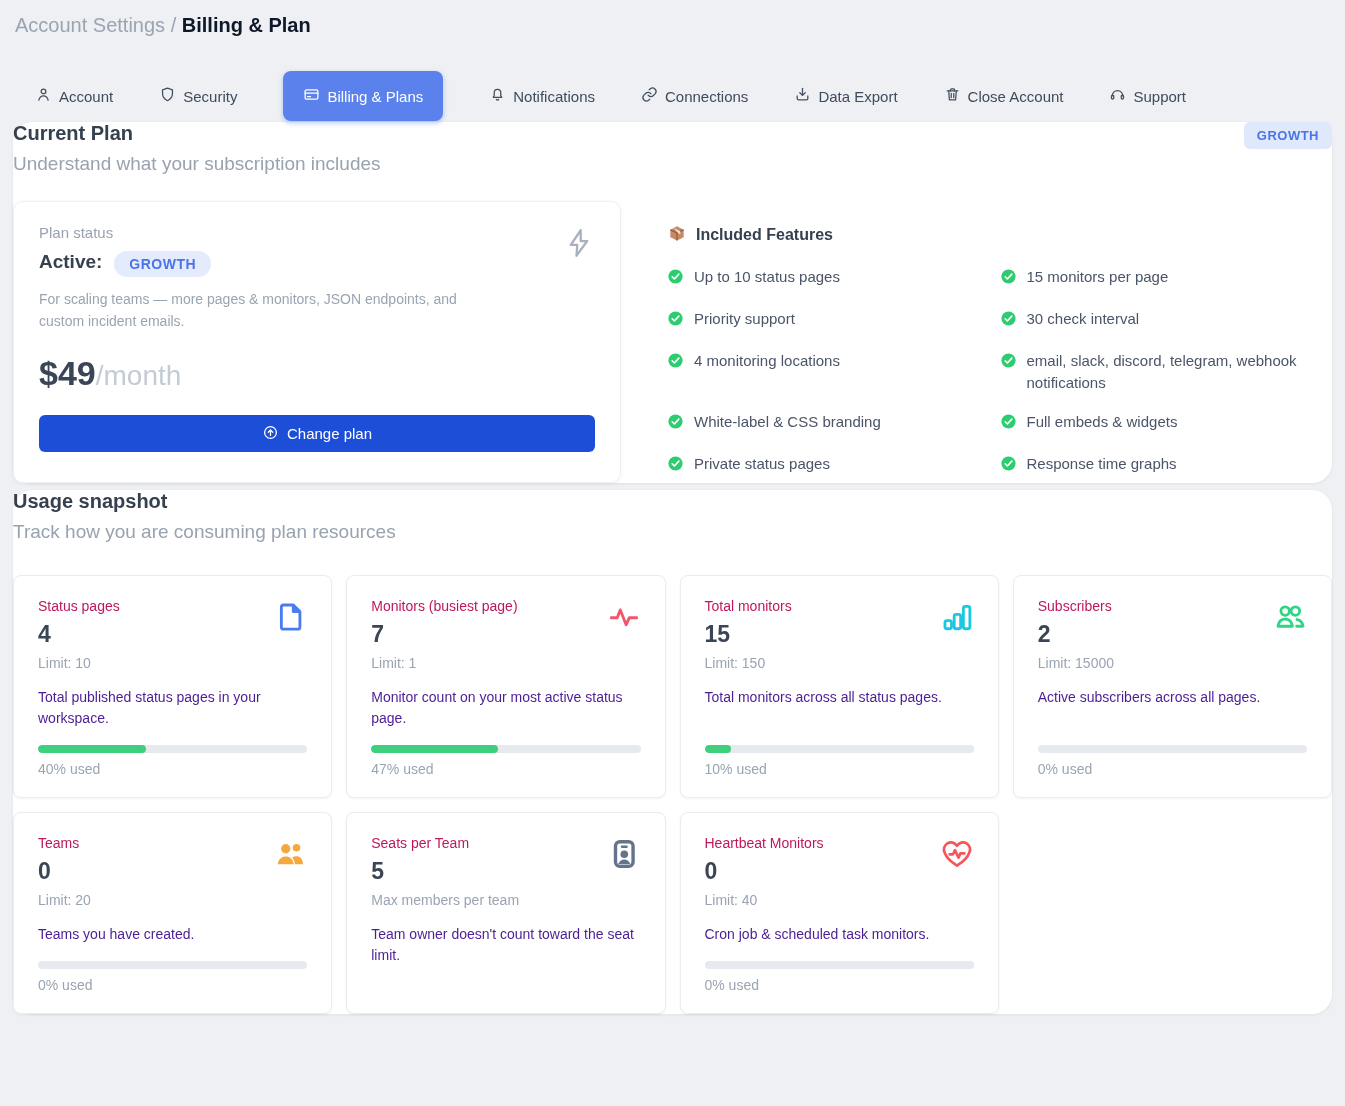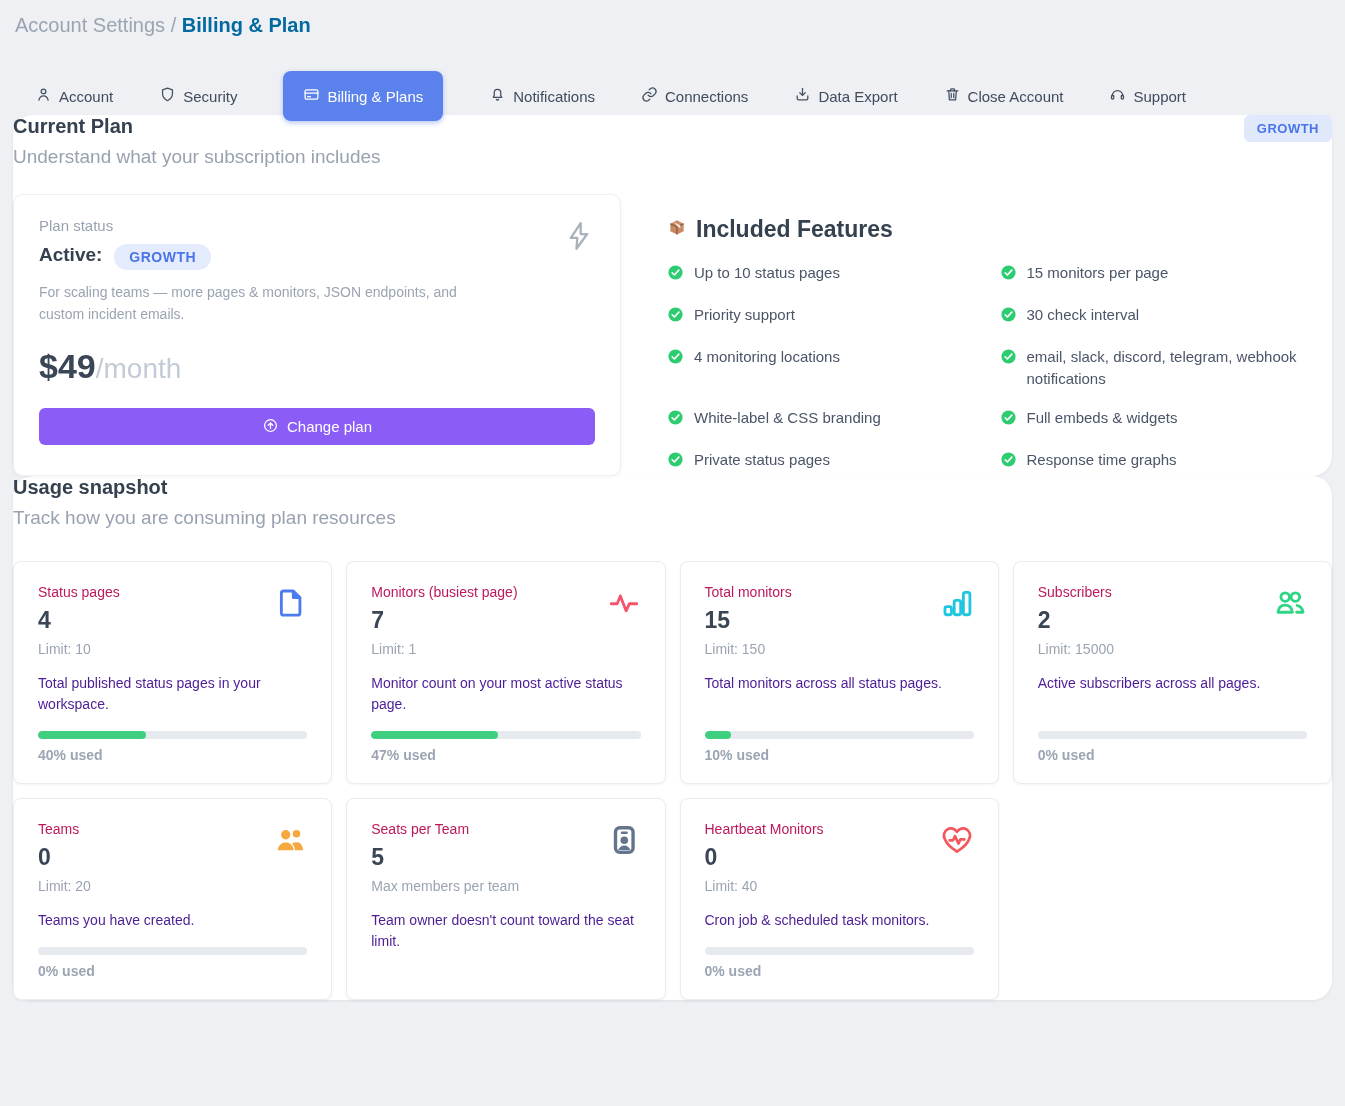--- a/index.html
+++ b/index.html
@@ -8,33 +8,33 @@
     background:#eef0f3;
     font-family:"Liberation Sans", sans-serif;
     color:#3d4a5c;
     overflow:hidden;
   }
   .page { padding:12px 13px; }
 
   
   .breadcrumb { font-size:20px; padding:2px 2px 0 2px; }
   .breadcrumb .crumb-light { color:#9aa4b2; font-weight:400; }
-  .breadcrumb .crumb-dark  { color:#0369a1; font-weight:700; }
+  .breadcrumb .crumb-dark  { color:#0f172a; font-weight:700; }
 
   
   .tab-bar { display:flex; align-items:center; gap:46px; margin:40px 0 0 22px; height:38px; }
   .tab { display:flex; align-items:center; gap:7px; font-size:15px; color:#3f4b5e;
          cursor:pointer; padding:9px 0; border-radius:8px; white-space:nowrap; }
   .tab svg { width:17px; height:17px; stroke:#445062; }
   .tab.active { background:#5b82ec; color:#fff; padding:15px 20px;
                 box-shadow:0 2px 5px rgba(91,130,236,.45); }
   .tab.active svg { stroke:#fff; }
 
   
-  .section-card { background:#fff; border-radius:20px; margin-top:0; 
+  .section-card { background:#fff; border-radius:20px; margin-top:7px; 
                   box-shadow:0 1px 3px rgba(25,35,55,.07); }
   .section-head { display:flex; justify-content:space-between; align-items:flex-start; }
   .section-title { font-size:20px; font-weight:700; color:#35414f; }
   .section-sub { font-size:19px; color:#98a2b0; margin-top:8px; }
   .plan-chip { background:#e0e9fb; color:#4a74e8; font-size:13px; font-weight:600;
                letter-spacing:.5px; padding:6px 13px; border-radius:6px; }
 
   
   .plan-row { display:flex; margin-top:26px; }
   .status-card { width:608px; background:#fff; border:1px solid #eef0f4; border-radius:10px;
@@ -42,30 +42,30 @@
                  box-shadow:0 1px 4px rgba(25,35,55,.05); }
   .status-label { font-size:15px; color:#98a2b0; }
   .status-line { display:flex; gap:12px; margin-top:10px; }
   .status-active { font-size:19px; font-weight:700; color:#35414f; }
   .status-pill { background:#e4ebfc; color:#4a74e8; font-size:14px; font-weight:600;
                  letter-spacing:.5px; padding:5px 15px; border-radius:15px; }
   .status-desc { font-size:14px; color:#9aa4b2; line-height:1.55; margin-top:12px; max-width:420px; }
   .price-line { margin-top:22px; }
   .price { font-size:34px; font-weight:700; color:#3a4555; }
   .period { font-size:28px; font-weight:400; color:#c3cbd6; }
-  .change-plan-btn { margin-top:22px; width:100%; height:37px; background:#8b5cf6; border:none;
+  .change-plan-btn { margin-top:22px; width:100%; height:37px; background:#1d4ed8; border:none;
                      border-radius:6px; color:#fff; font-size:15px; font-weight:500;
                      font-family:inherit; display:flex; align-items:center; justify-content:center;
                      gap:8px; cursor:pointer; }
   .change-plan-btn svg { width:17px; height:17px; }
   .bolt-icon { position:absolute; top:24px; right:24px; }
 
   
   .features { flex:1; padding:22px 0 0 46px; }
-  .features-head { display:flex; align-items:center; gap:9px; font-size:23px; font-weight:700;
+  .features-head { display:flex; align-items:center; gap:9px; font-size:16px; font-weight:700;
                    color:#35414f; }
   .features-grid { display:grid; grid-template-columns:1fr 1fr; column-gap:0;
                    row-gap:17px; margin-top:19px; max-width:745px; }
   .feature { display:flex; align-items:flex-start; gap:10px; font-size:15px; color:#4a5568;
              line-height:22px; }
   .feature svg { width:17px; height:17px; flex:none; margin-top:2px; }
   .feature .feature-text { max-width:295px; }
 
   
   .usage-grid { display:grid; grid-template-columns:repeat(4,1fr); gap:14px; margin-top:32px; }
@@ -73,21 +73,21 @@
                 padding:22px 24px 20px 24px; position:relative; min-height:217px;
                 display:flex; flex-direction:column;
                 box-shadow:0 1px 3px rgba(25,35,55,.05); }
   .usage-card.row2 { min-height:197px; }
   .usage-title { font-size:14px; color:#be185d; padding-right:50px; }
   .usage-value { font-size:23px; font-weight:700; color:#3a4555; margin-top:7px; }
   .usage-limit { font-size:14px; color:#9aa4b2; margin-top:7px; }
   .usage-desc { font-size:14px; color:#4c1d95; line-height:1.5; margin-top:16px; }
   .usage-icon { position:absolute; top:24px; right:24px; width:34px; height:34px; }
   .usage-icon svg { width:34px; height:34px; }
-  .progress-wrap { margin-top:auto; padding-top:16px;font-weight:bold; }
+  .progress-wrap { margin-top:auto; padding-top:16px; }
   .progress-track { height:8px; background:#e6e9ed; border-radius:4px; overflow:hidden; }
   .progress-fill { height:100%; background:#3fd07f; border-radius:4px; }
   .percent-label { font-size:14px; color:#9aa4b2; margin-top:8px; }
 </style>
 </head>
 <body>
 
 <div class="page">
 
   <div class="breadcrumb">

